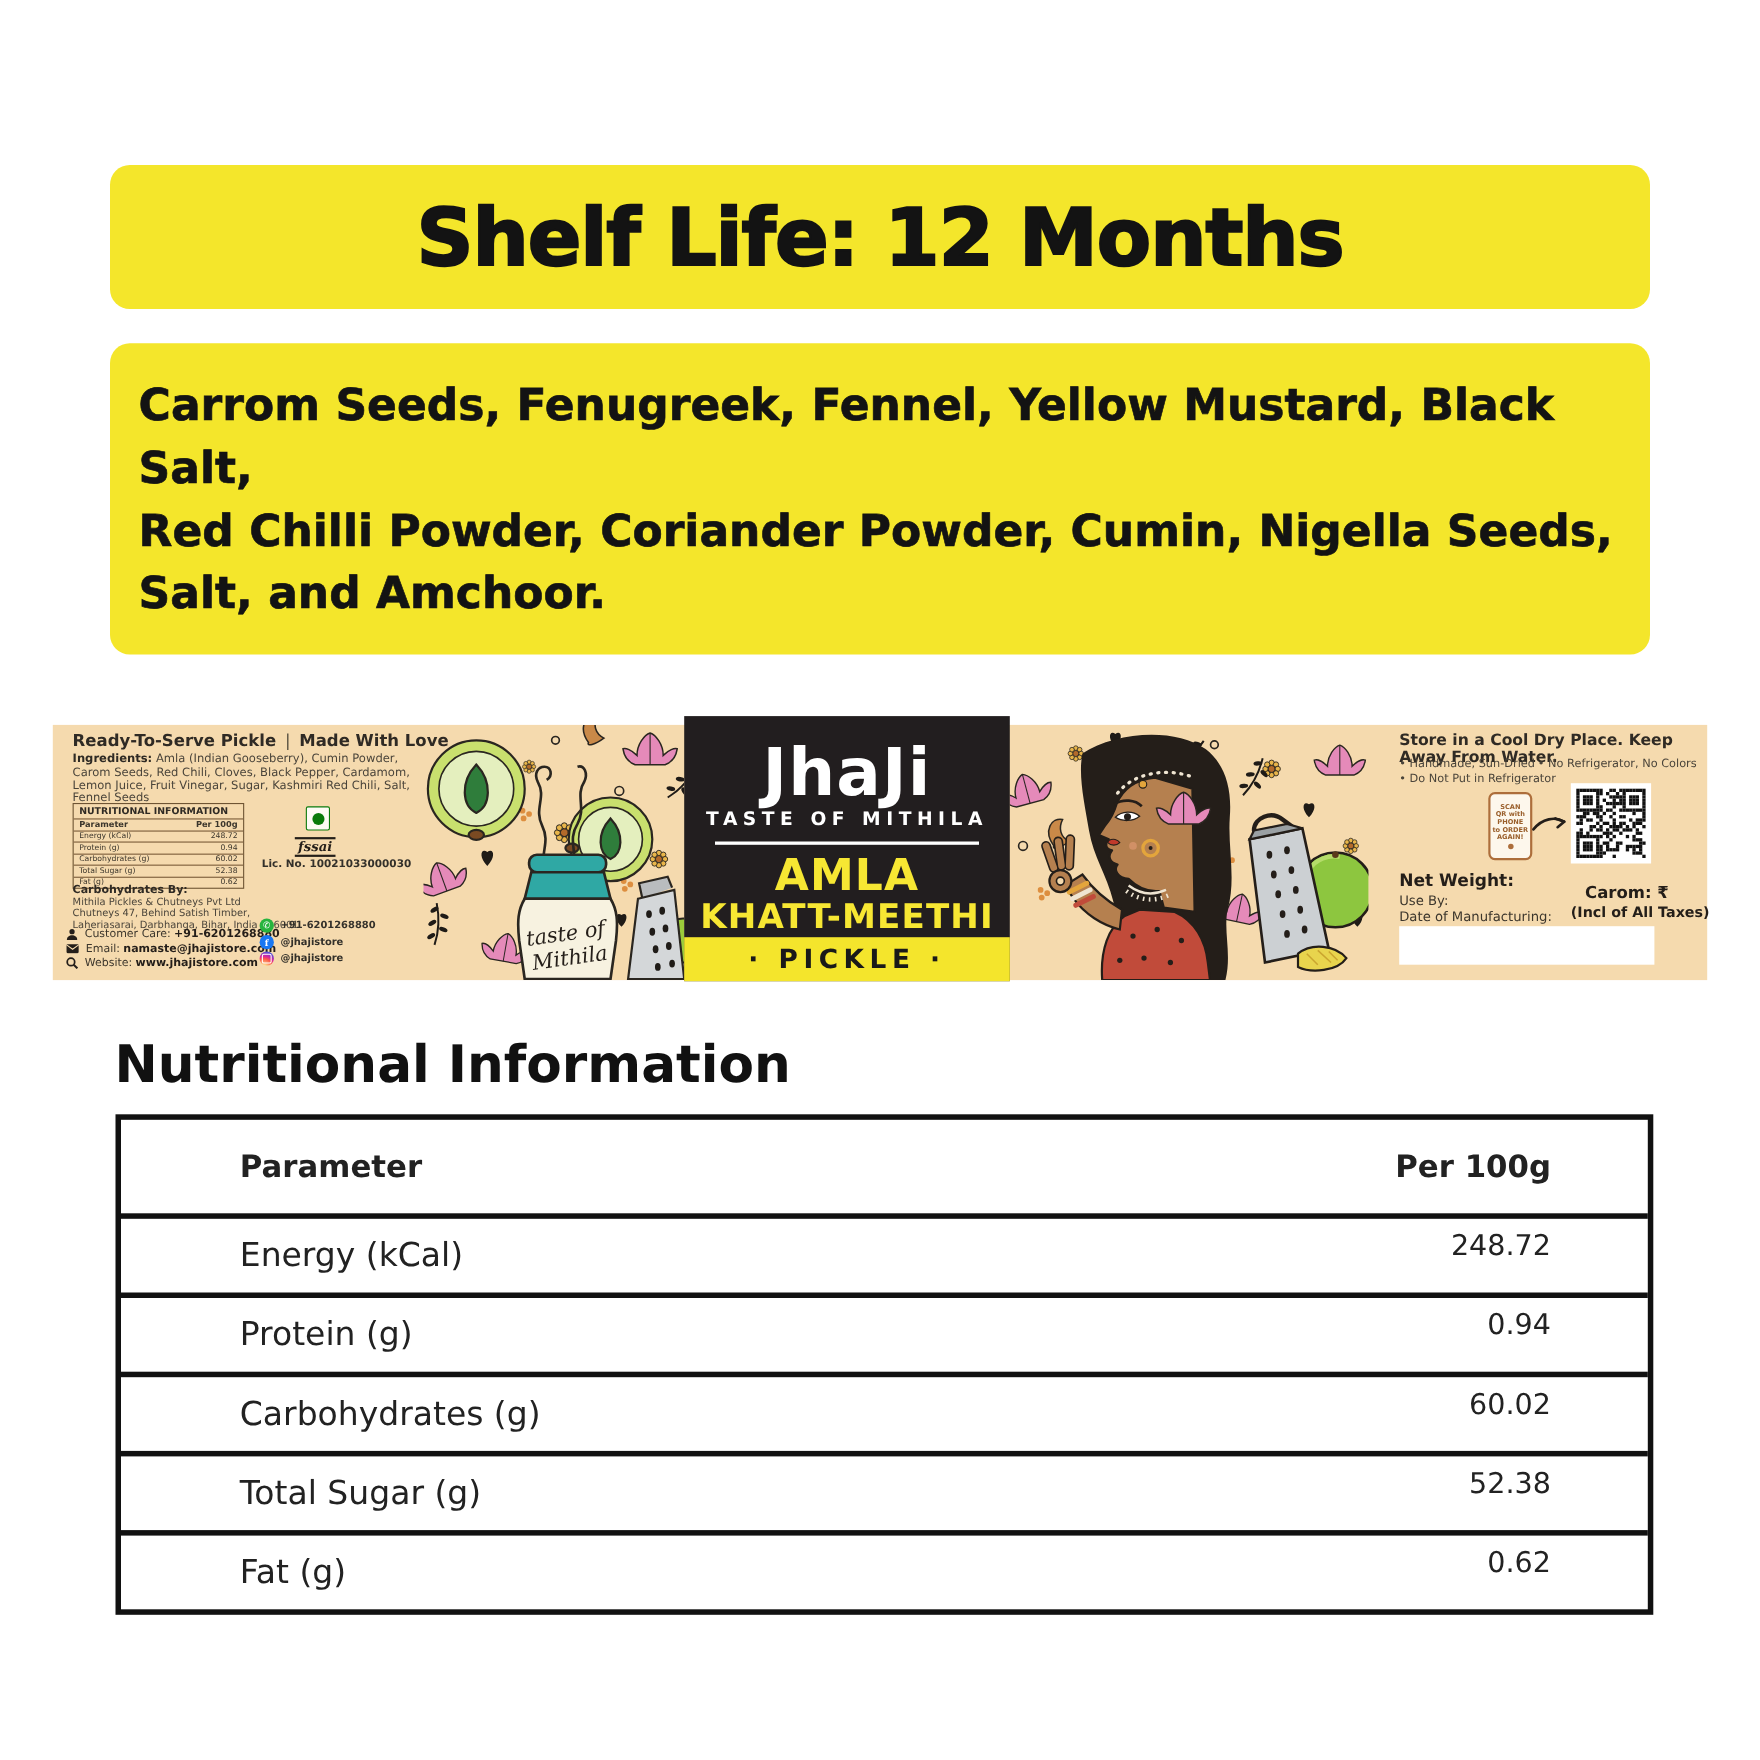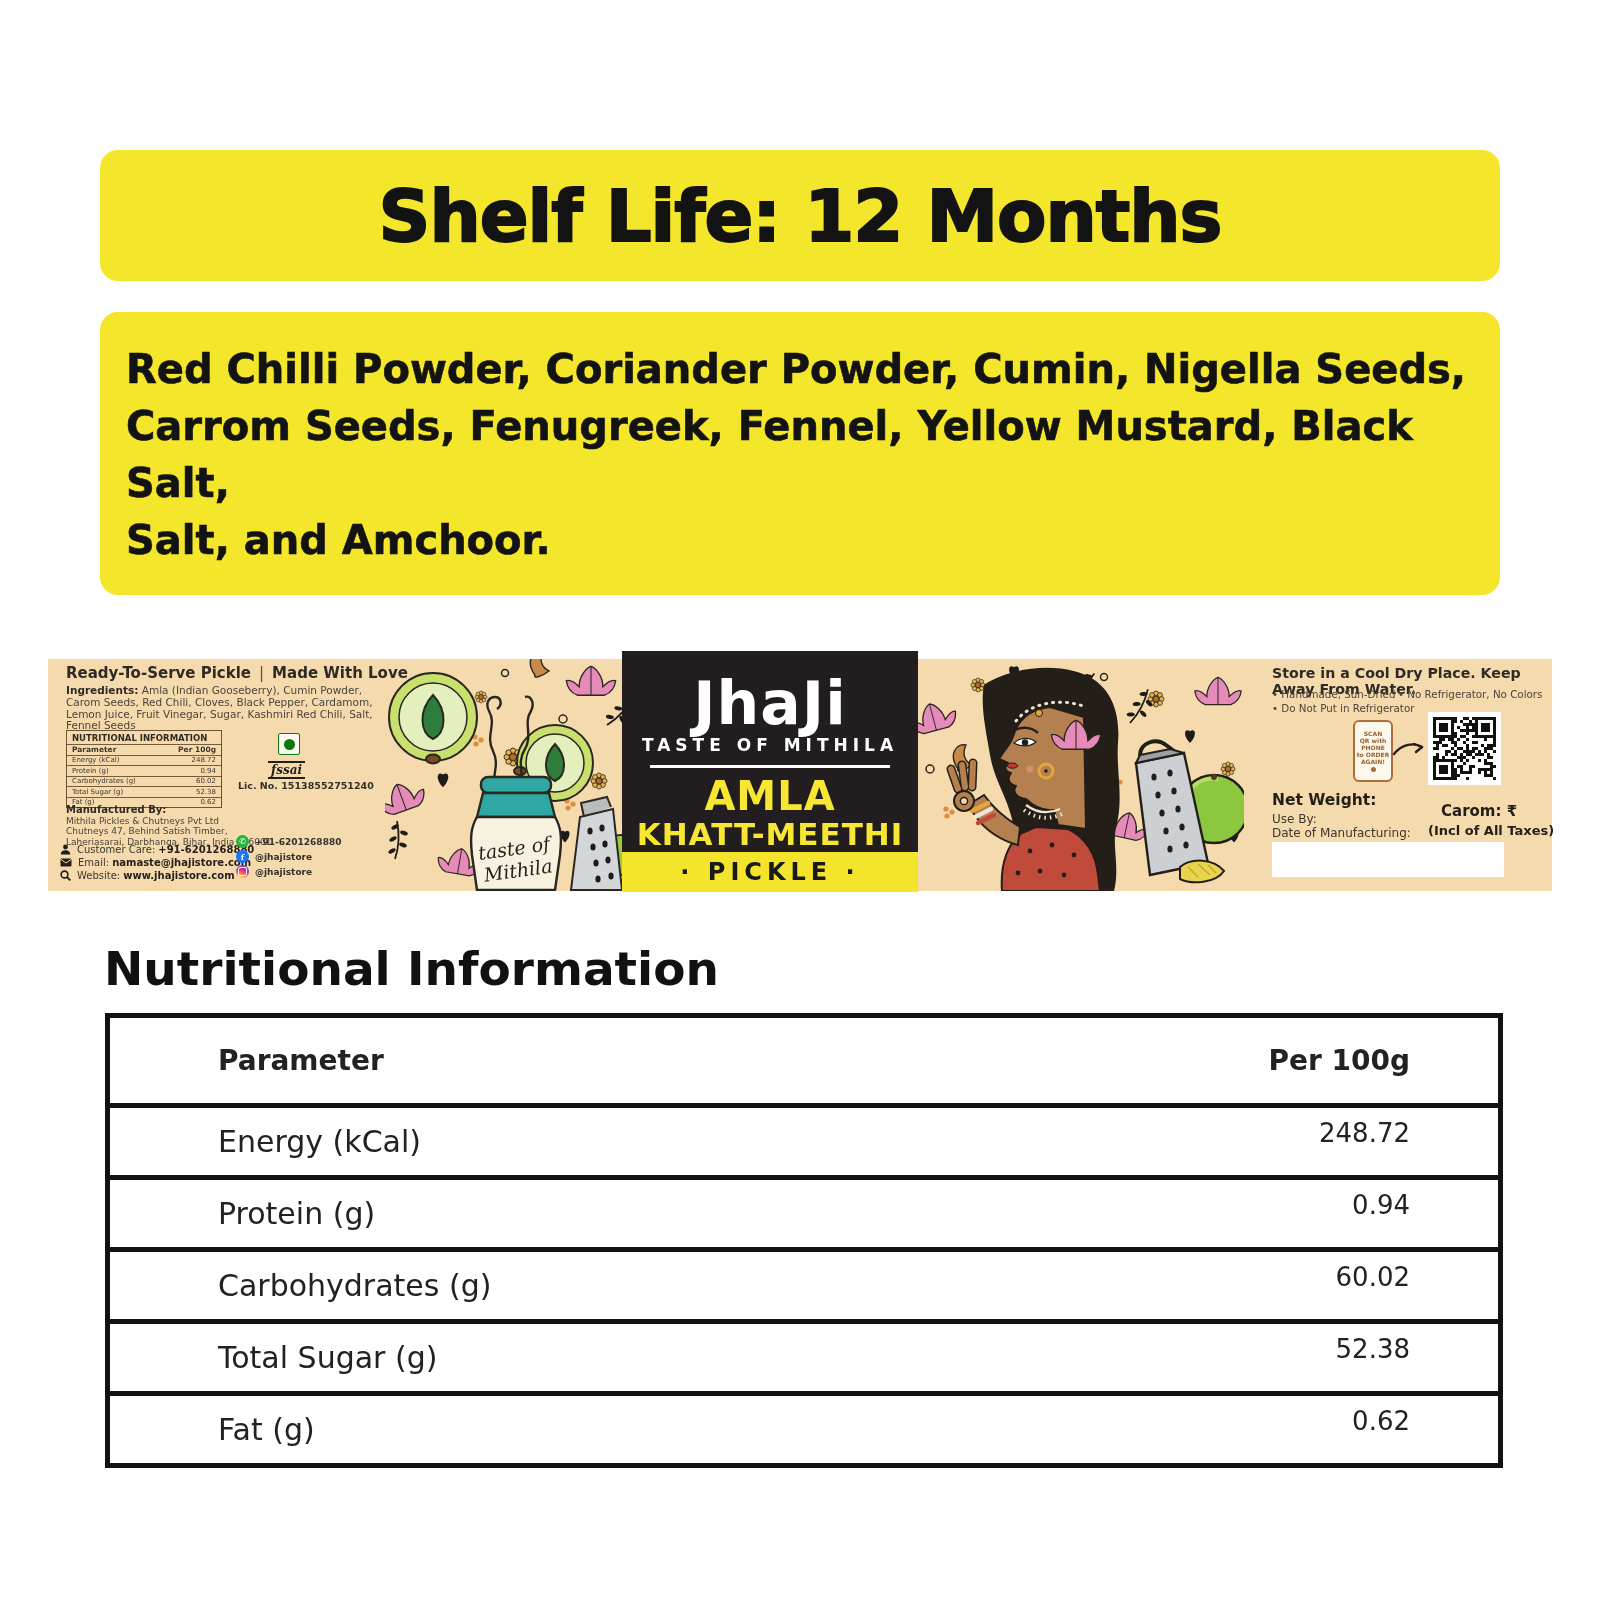--- a/index.html
+++ b/index.html
@@ -87,22 +87,22 @@
 <body>
 
 <div class="canvas">
 
   <div class="banner" id="banner1" style="background: rgb(244, 230, 43);">
     <div class="title">Shelf Life: 12 Months</div>
   </div>
 
   <div class="banner" id="banner2" style="background: rgb(244, 230, 43);">
     <div class="ing-wrap">
+      <div class="ing-line">Carrom Seeds, Fenugreek, Fennel, Yellow Mustard, Black Salt,</div>
       <div class="ing-line">Red Chilli Powder, Coriander Powder, Cumin, Nigella Seeds,</div>
-      <div class="ing-line">Carrom Seeds, Fenugreek, Fennel, Yellow Mustard, Black Salt,</div>
       <div class="ing-line">Salt, and Amchoor.</div>
     </div>
   </div>
 
   <div class="abs" id="strip" style="background: rgb(245, 218, 174);"></div>
 
   <div class="abs" id="tagline">
     <span>Ready-To-Serve Pickle</span><span class="sep">|</span><span>Made With Love</span>
   </div>
 
@@ -135,23 +135,23 @@
     <div class="st-row">
         <span>Fat (g)</span>
         <span>0.62</span>
       </div>
   </div>
 
   <div class="abs" id="vegmark">
       <i></i>
     </div>
   <div class="abs" id="fssai">fssai</div>
-  <div class="abs" id="license">Lic. No. 15138552751240</div>
-
-  <div class="abs" id="mfg-label">Manufactured By:</div>
+  <div class="abs" id="license">Lic. No. 10021033000030</div>
+
+  <div class="abs" id="mfg-label">Carbohydrates By:</div>
   <div class="abs" id="address">
     <div>Mithila Pickles &amp; Chutneys Pvt Ltd</div>
     <div>Chutneys 47, Behind Satish Timber,</div>
     <div>Laheriasarai, Darbhanga, Bihar, India 846001</div>
   </div>
 
   <div class="contact-row" style="top:844px;">
     <svg width="11" height="11" viewBox="0 0 11 11">
         <circle cx="5.5" cy="3" r="2.4" fill="#241e19"></circle>
         <path d="M0.8 10.5 C0.8 7.5 3 6.2 5.5 6.2 C8 6.2 10.2 7.5 10.2 10.5 Z" fill="#241e19"></path>

